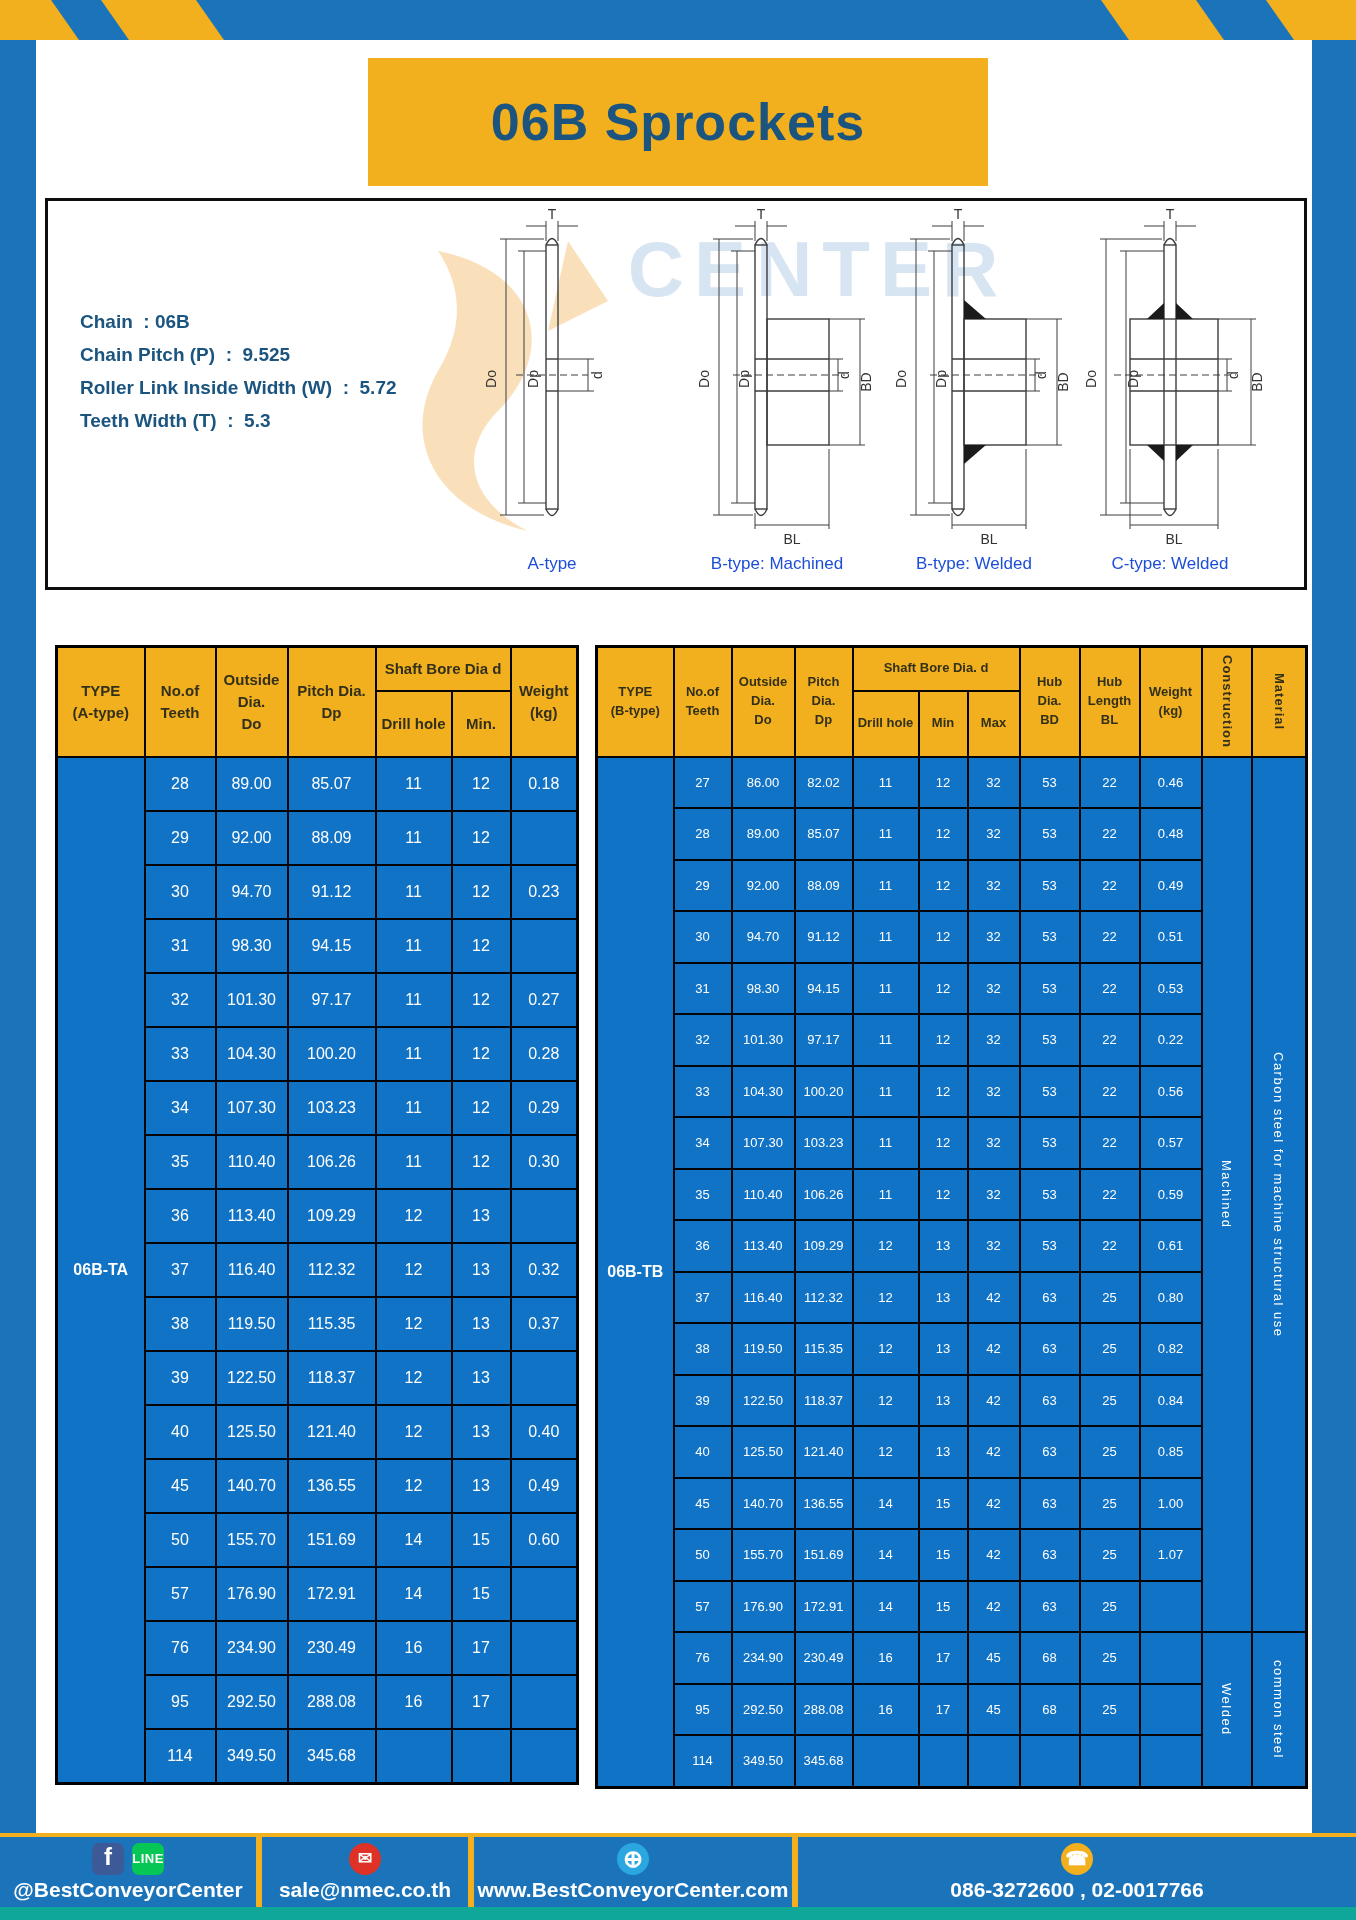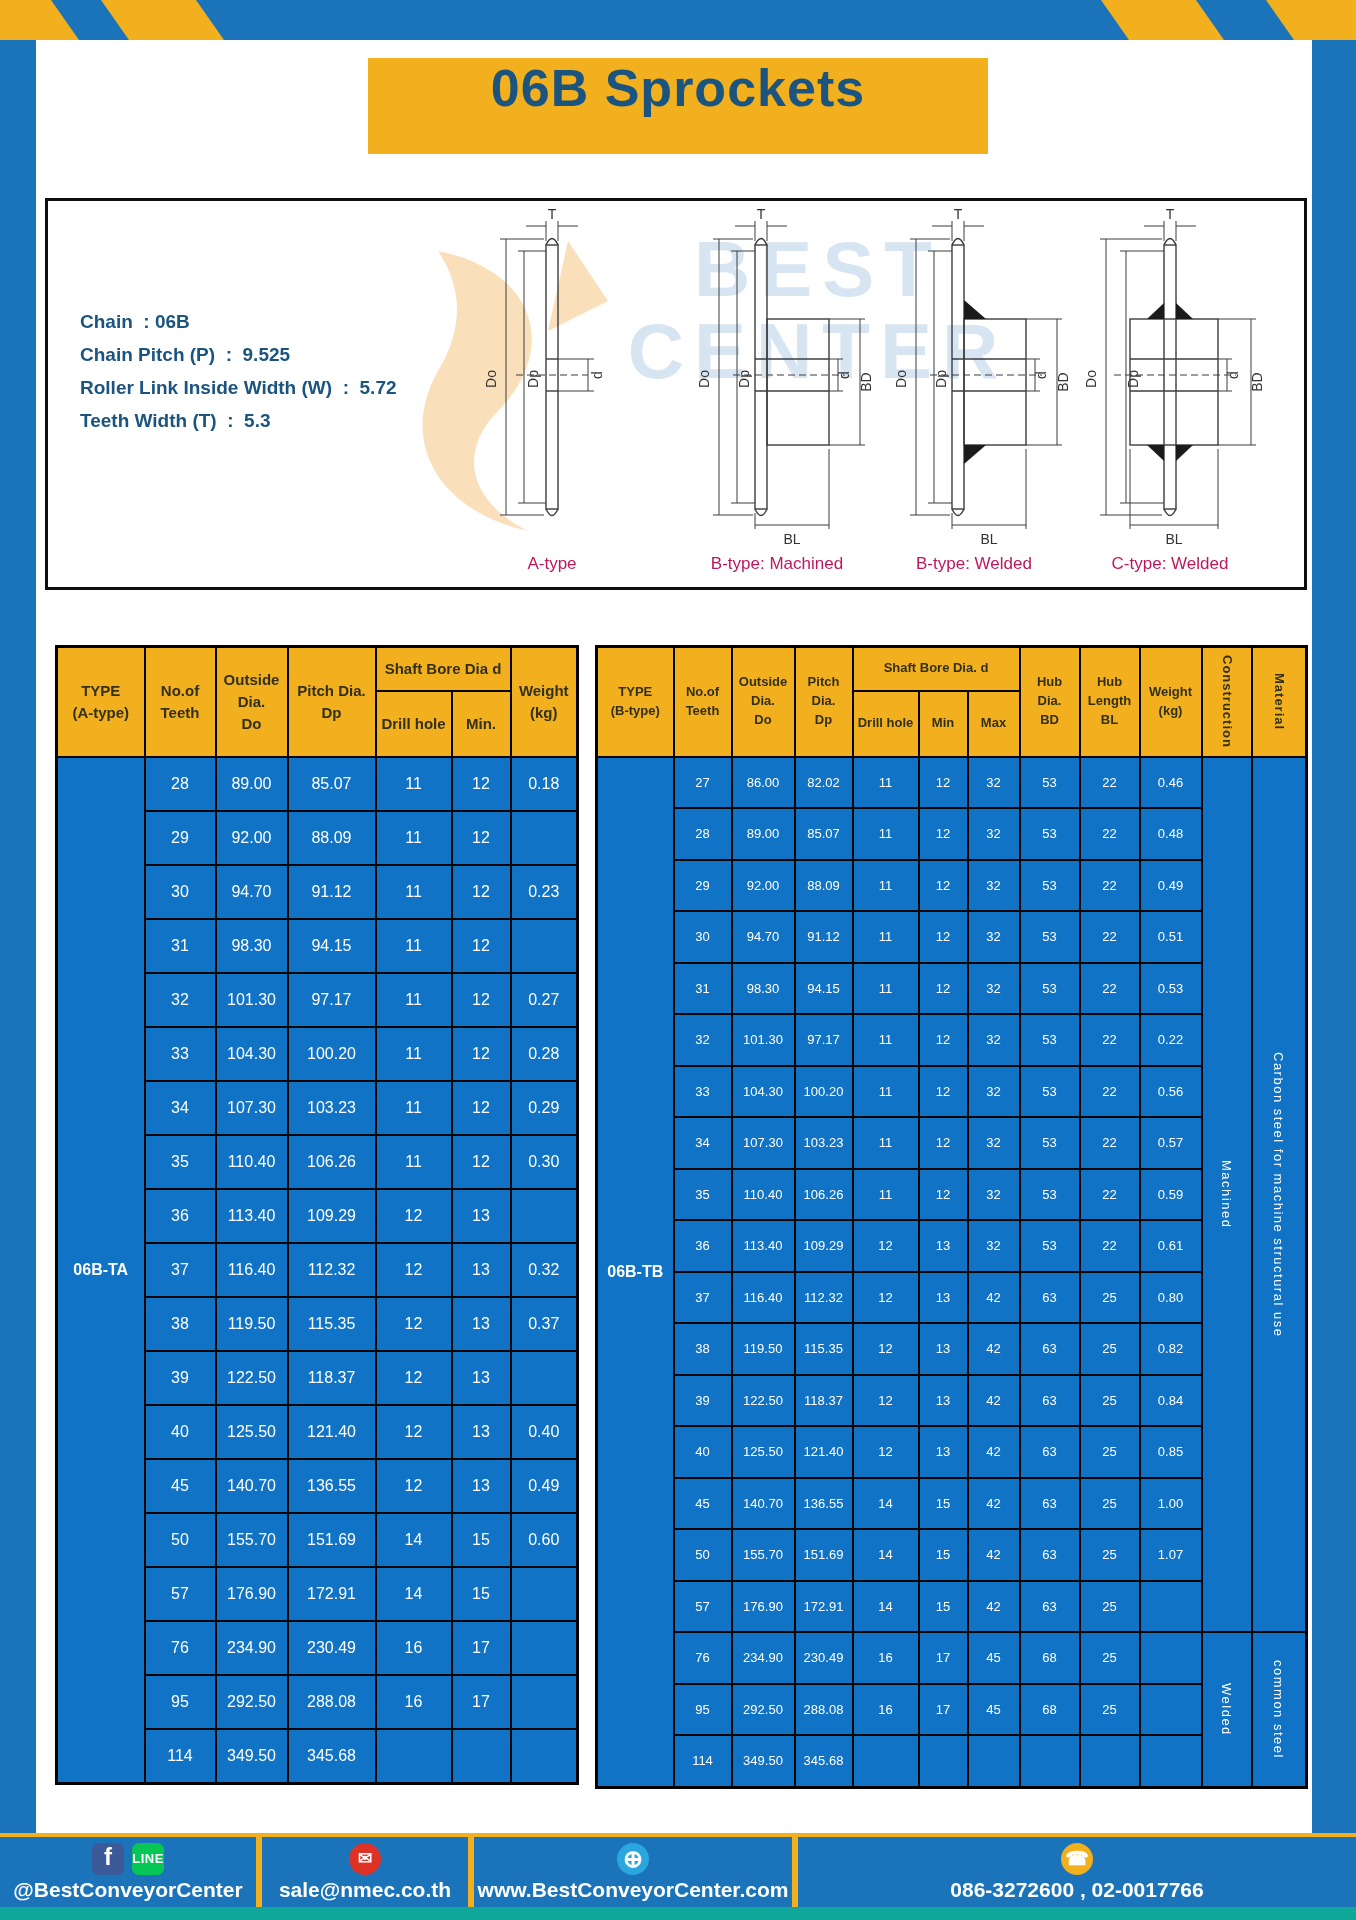--- a/index.html
+++ b/index.html
@@ -11,36 +11,36 @@
   .top-bar{position:absolute;left:0;top:0;width:1356px;height:40px;background:#1b74ba;overflow:hidden;}
   .stripe{position:absolute;top:-6px;height:52px;background:#f2b01e;transform:skewX(35deg);}
   .stripe.s1{left:-30px;width:95px;}
   .stripe.s2{left:115px;width:95px;}
   .stripe.s3{left:1115px;width:95px;}
   .stripe.s4{left:1280px;width:120px;}
   .side-strip{position:absolute;top:40px;height:1880px;background:#1b74ba;}
   .side-strip.left{left:0;width:36px;}
   .side-strip.right{right:0;width:44px;}
   
-  .title-box{position:absolute;left:368px;top:58px;width:620px;height:96px;background:#f2b01e;
-    display:flex;align-items:flex-start;justify-content:center;}
+  .title-box{position:absolute;left:368px;top:58px;width:620px;height:128px;background:#f2b01e;
+    display:flex;align-items:center;justify-content:center;}
   .title-box h1{margin:0;font-size:52px;font-weight:bold;color:#1b547f;letter-spacing:1px;}
   
   .panel{position:absolute;left:45px;top:198px;width:1262px;height:392px;background:#fff;
     border:3px solid #0e0e0e;box-sizing:border-box;overflow:hidden;}
   .watermark{position:absolute;left:470px;top:28px;width:600px;text-align:center;
     color:rgba(140,180,218,0.35);font-weight:bold;line-height:1.05;letter-spacing:10px;pointer-events:none;}
   .watermark div{font-size:78px;}
   .wm-swoosh{position:absolute;left:330px;top:10px;opacity:.35;pointer-events:none;}
   .specs{position:absolute;left:32px;top:104px;}
   .spec-line{font-size:19px;font-weight:bold;color:#1b547f;line-height:33px;white-space:pre;}
   .diag{position:absolute;top:6px;width:200px;text-align:center;}
   .diag.d1{left:404px;} .diag.d2{left:629px;} .diag.d3{left:826px;} .diag.d4{left:1022px;}
   .diag svg{width:200px;height:345px;display:block;}
-  .diag .cap{font-size:17px;color:#be185d;margin-top:2px;}
+  .diag .cap{font-size:17px;color:#1d4ed8;margin-top:2px;}
   .diag line,.diag rect,.diag path{stroke:#3c3c3c;fill:none;stroke-width:1.4;}
   .diag .thin{stroke-width:1;}
   .diag .cl{stroke-width:1;stroke-dasharray:7 4;}
   .diag .weld{fill:#1b1b1b;stroke:none;}
   .diag text{fill:#333;font-size:14px;font-family:"Liberation Sans",sans-serif;stroke:none;}
   
   table.tbl{position:absolute;top:645px;border-collapse:collapse;table-layout:fixed;border:3px solid #000;}
   .tbl th,.tbl td{border:2px solid #050505;text-align:center;vertical-align:middle;padding:0;overflow:hidden;}
   .tbl th{background:#f2b01e;color:#33301a;white-space:pre-line;font-weight:bold;line-height:1.45;}
   .tbl td{background:#1173c5;color:#ffffff;}
@@ -87,21 +87,20 @@
   <h1>06B Sprockets</h1>
 </div>
 
 <div class="panel">
 
   <svg class="wm-swoosh" width="300" height="340" viewBox="0 0 300 340">
     <path d="M60 40 C160 60 180 140 120 200 C80 240 90 290 150 320 C60 300 20 230 60 160 C90 110 80 70 60 40 Z" fill="#f0a93c" stroke="none"></path>
     <path d="M190 30 L230 90 L170 120 Z" fill="#f0a93c" stroke="none"></path>
   </svg>
   <div class="watermark">
-    <div>BEST</div>
     <div>CENTER</div>
   </div>
 
   <div class="specs">
     <div class="spec-line">Chain  : 06B</div>
     <div class="spec-line">Chain Pitch (P)  :  9.525</div>
     <div class="spec-line">Roller Link Inside Width (W)  :  5.72</div>
     <div class="spec-line">Teeth Width (T)  :  5.3</div>
   </div>
 

